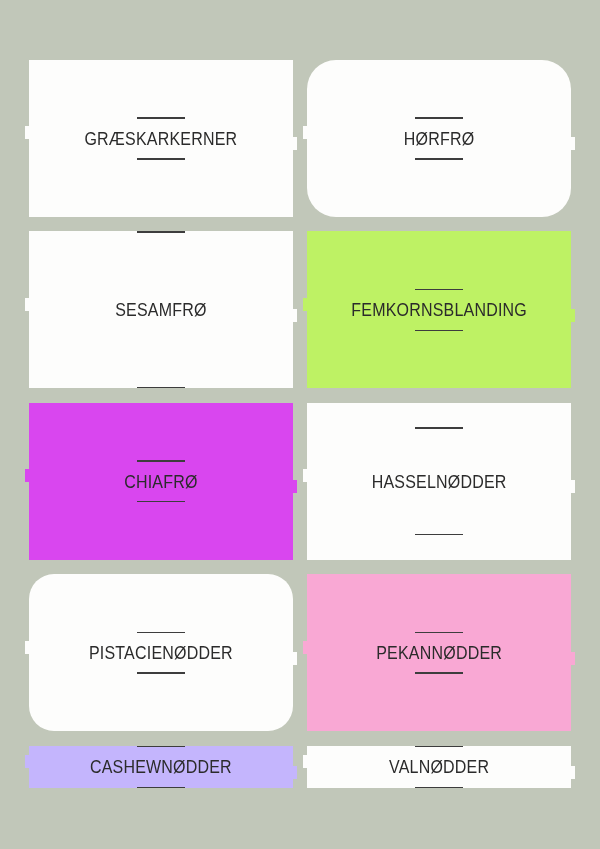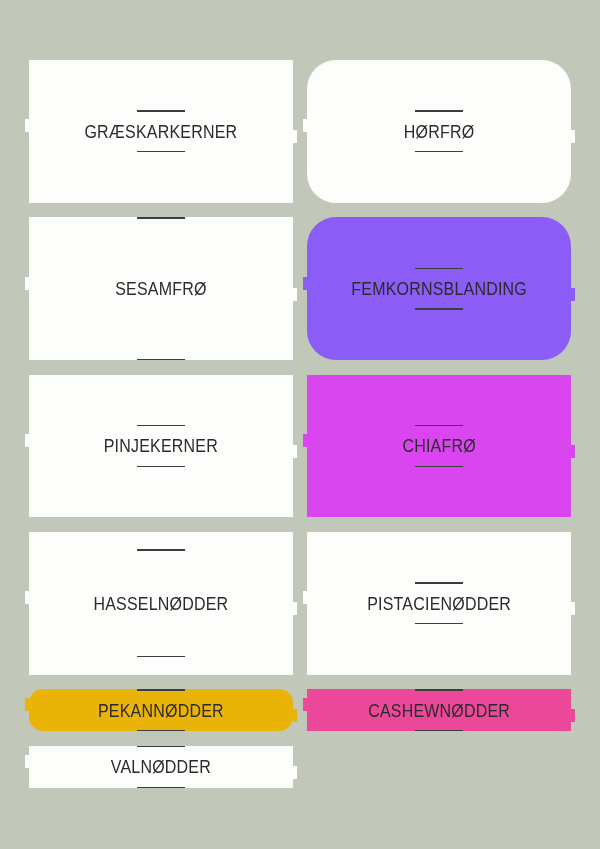--- a/index.html
+++ b/index.html
@@ -82,58 +82,53 @@
     <span class="label-text" style="color: rgb(43, 43, 43);">HØRFRØ</span>
     <span class="rule bottom" style="background: rgb(61, 61, 61);"></span>
   </div>
 
   <div class="card" style="background: rgb(253, 253, 252); justify-content: space-between;">
     <span class="rule top" style="background: rgb(61, 61, 61);"></span>
     <span class="label-text" style="color: rgb(43, 43, 43);">SESAMFRØ</span>
     <span class="rule bottom" style="background: rgb(61, 61, 61);"></span>
   </div>
 
-  <div class="card" style="background: #8b5cf6; border-radius: 29px;">
+  <div class="card" style="background: #bef264;">
     <span class="rule top" style="background: rgb(61, 61, 61);"></span>
     <span class="label-text" style="color: rgb(43, 43, 43);">FEMKORNSBLANDING</span>
     <span class="rule bottom" style="background: rgb(61, 61, 61);"></span>
   </div>
 
 
-  <div class="card" style="background: rgb(253, 253, 252);">
-    <span class="rule top" style="background: rgb(61, 61, 61);"></span>
-    <span class="label-text" style="color: rgb(43, 43, 43);">PINJEKERNER</span>
-    <span class="rule bottom" style="background: rgb(61, 61, 61);"></span>
-  </div>
 
   <div class="card" style="background: #d946ef;">
     <span class="rule top" style="background: rgb(61, 61, 61);"></span>
     <span class="label-text" style="color: rgb(43, 43, 43);">CHIAFRØ</span>
     <span class="rule bottom" style="background: rgb(61, 61, 61);"></span>
   </div>
 
   <div class="card" style="background: rgb(253, 253, 252); gap: 33px;">
     <span class="rule top" style="background: rgb(61, 61, 61);"></span>
     <span class="label-text" style="color: rgb(43, 43, 43);">HASSELNØDDER</span>
     <span class="rule bottom" style="background: rgb(61, 61, 61);"></span>
   </div>
 
-  <div class="card" style="background: rgb(253, 253, 252);">
+  <div class="card" style="background: rgb(253, 253, 252); border-radius: 25px;">
     <span class="rule top" style="background: rgb(61, 61, 61);"></span>
     <span class="label-text" style="color: rgb(43, 43, 43);">PISTACIENØDDER</span>
     <span class="rule bottom" style="background: rgb(61, 61, 61);"></span>
   </div>
 
-  <div class="card" style="background: #eab308; border-radius: 14px;">
+  <div class="card" style="background: #f9a8d4;">
     <span class="rule top" style="background: rgb(61, 61, 61);"></span>
     <span class="label-text" style="color: rgb(43, 43, 43);">PEKANNØDDER</span>
     <span class="rule bottom" style="background: rgb(61, 61, 61);"></span>
   </div>
 
-  <div class="card" style="background: #ec4899;">
+  <div class="card" style="background: #c4b5fd;">
     <span class="rule top" style="background: rgb(61, 61, 61);"></span>
     <span class="label-text" style="color: rgb(43, 43, 43);">CASHEWNØDDER</span>
     <span class="rule bottom" style="background: rgb(61, 61, 61);"></span>
   </div>
 
   <div class="card" style="background: rgb(253, 253, 252);">
     <span class="rule top" style="background: rgb(61, 61, 61);"></span>
     <span class="label-text" style="color: rgb(43, 43, 43);">VALNØDDER</span>
     <span class="rule bottom" style="background: rgb(61, 61, 61);"></span>
   </div>

